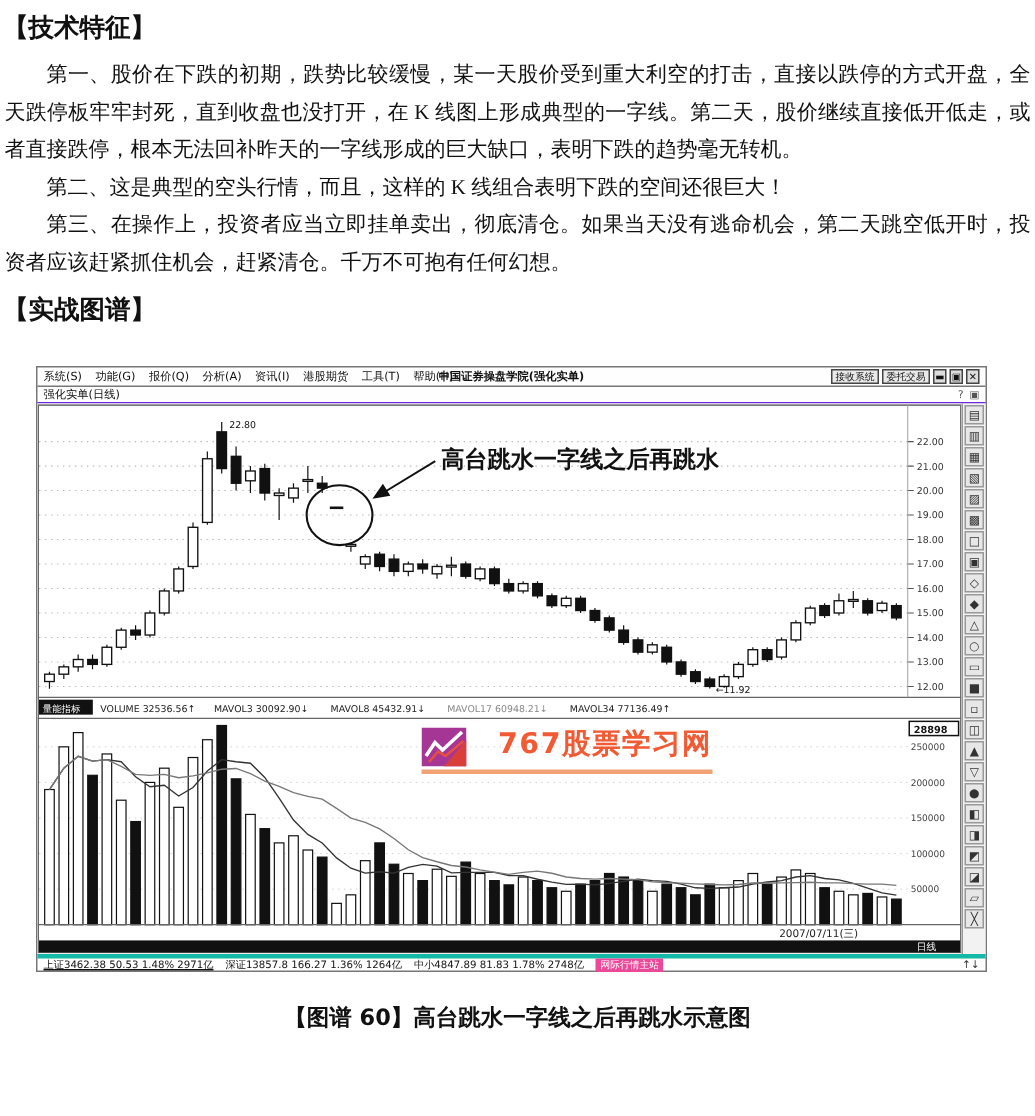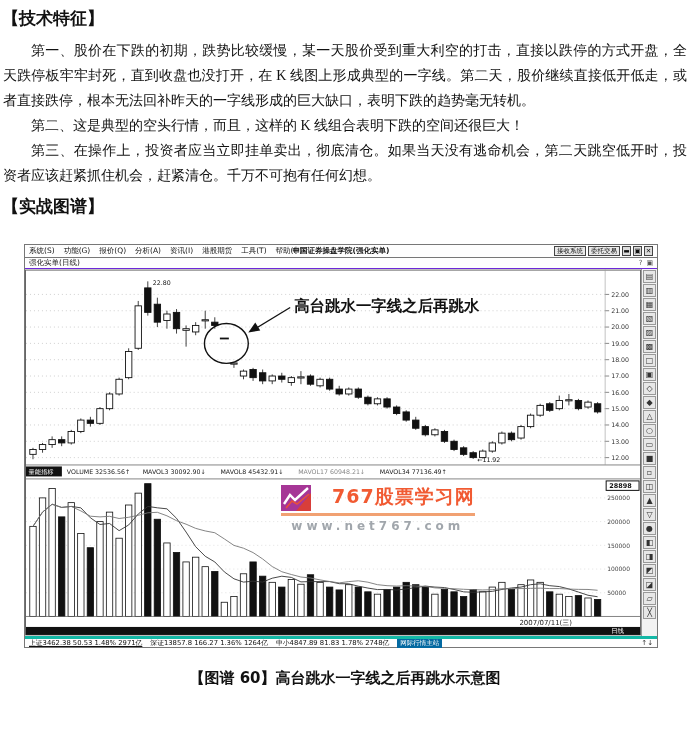--- a/index.html
+++ b/index.html
@@ -27,21 +27,21 @@
   .right-strip { width: 16px; background: #f2f2f2; border-left: 1px solid #999; display: flex; flex-direction: column; gap: 1px; padding: 1px 0 0 1px; }
   .ticon { width: 13px; height: 13px; border: 1px solid #999; background: #e7e7e7; font-size: 8px; line-height: 11px; text-align: center; color: #333; }
 
   .watermark { position: absolute; left: 256px; top: 216px; text-align: center; opacity: .93; }
   .wm-row { display: flex; gap: 21px; border-bottom: 3px solid #f09a68; padding-bottom: 2px; }
   .wm-site { font-size: 19px; font-weight: bold; color: #f04e23; letter-spacing: 1px; line-height: 22px; }
   .wm-url { font-size: 12px; color: #9aa0a6; letter-spacing: 4px; margin-top: 3px; font-weight: bold; }
 
   .statusbar { height: 11px; display: flex; align-items: center; gap: 8px; padding: 0 4px; border-top: 3px solid #14b8a6; font-size: 6.8px; white-space: nowrap; color: #111; }
   .seg-underline { text-decoration: underline; }
-  .server-box { background: #0369a1; color: #fff; padding: 0 3px; line-height: 9px; font-size: 6.5px; }
+  .server-box { background: #ec4899; color: #fff; padding: 0 3px; line-height: 9px; font-size: 6.5px; }
   .sb-arrows { margin-left: auto; font-size: 7px; color: #333; }
 
   .caption { text-align: center; font-family: "DejaVu Sans", "Liberation Sans", sans-serif; font-weight: bold; font-size: 15px; margin-top: 21px; }
 </style>
 </head>
 <body>
 
 <div class="page">
 
   <div class="sec-title">【技术特征】</div>
@@ -356,21 +356,20 @@
       <div class="watermark">
         <div class="wm-row">
           <svg width="30" height="26" viewBox="0 0 30 26">
             <rect x="0" y="0" width="30" height="26" fill="#a0278f"></rect>
             <path d="M15 26 L30 8 L30 26 Z" fill="#d6302c"></path>
             <polyline points="3,19 9,10 14,15 27,3" fill="none" stroke="#fff" stroke-width="2.4"></polyline>
             <polyline points="5,23 11,16 16,19 28,9" fill="none" stroke="#e8432c" stroke-width="1.6"></polyline>
           </svg>
           <span class="wm-site">767股票学习网</span>
         </div>
-        <div class="wm-url">www.net767.com</div>
       </div>
     </div>
     <div class="statusbar">
       <span class="seg-underline">上证3462.38 50.53 1.48% 2971亿</span>
       <span>深证13857.8 166.27 1.36% 1264亿</span>
       <span>中小4847.89 81.83 1.78% 2748亿</span>
       <span class="server-box">网际行情主站</span>
       <span class="sb-arrows">↑↓</span>
     </div>
   </div>

